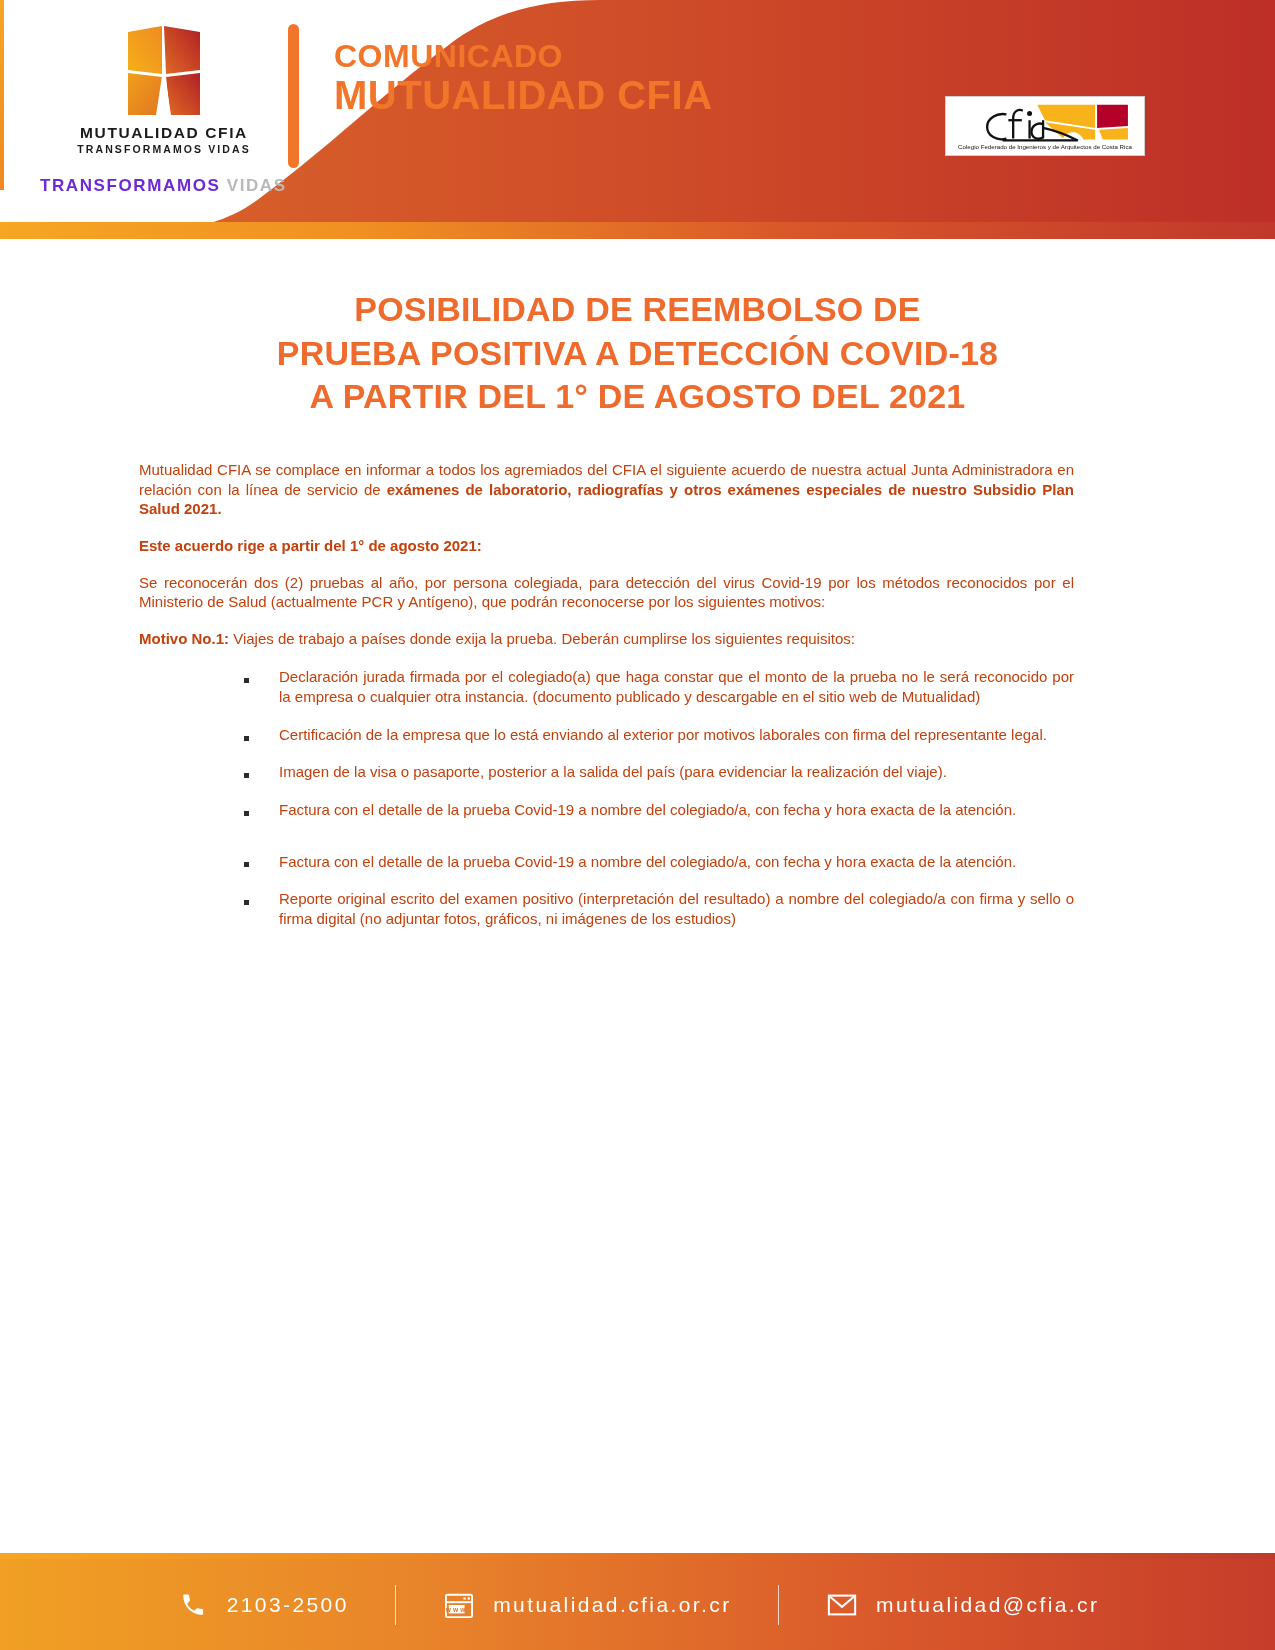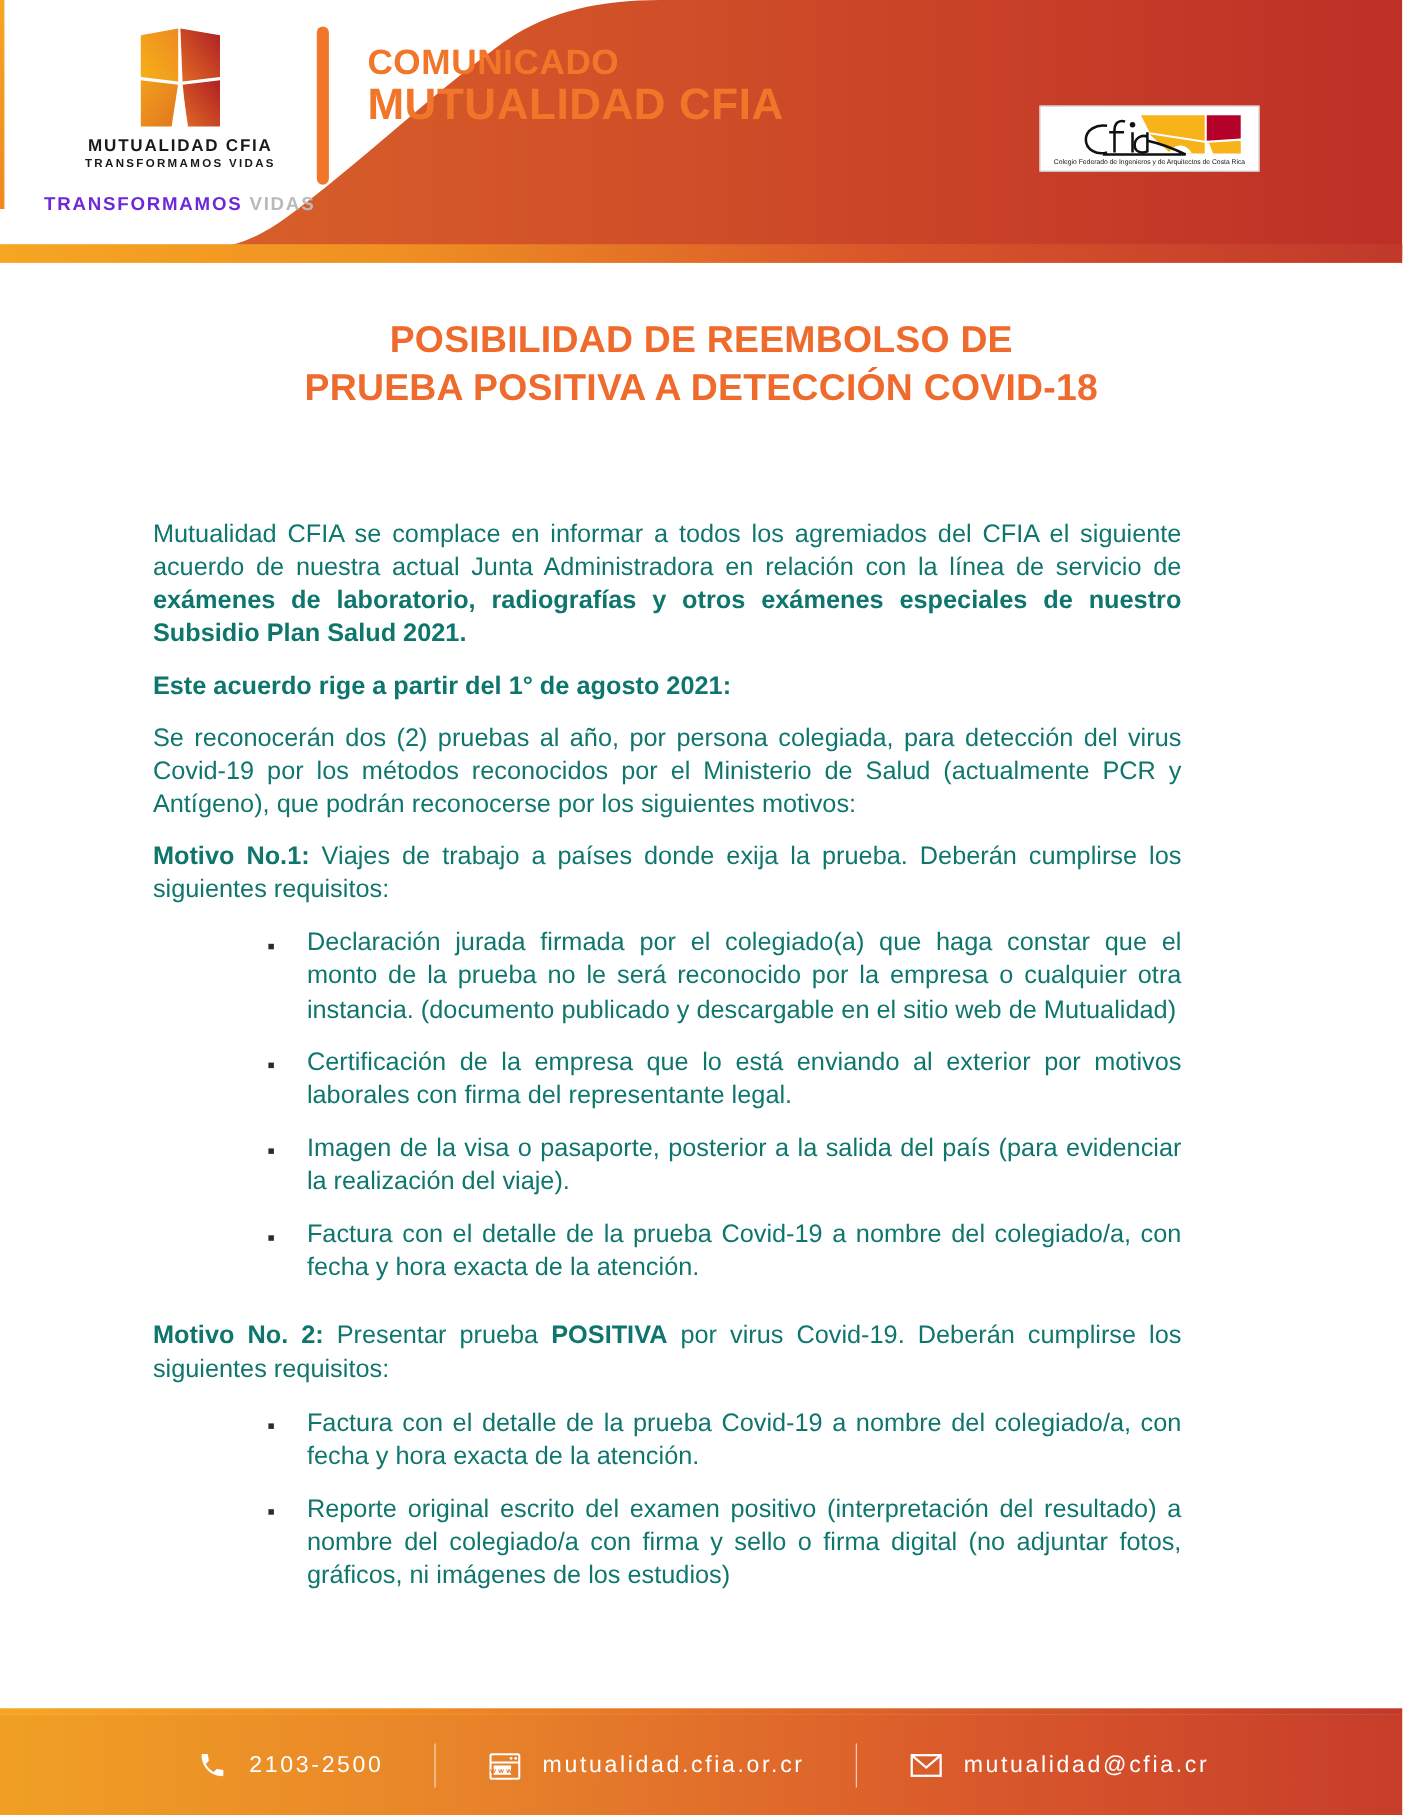--- a/index.html
+++ b/index.html
@@ -65,22 +65,22 @@
 
   
   .doc-title{
     position:absolute;left:0;top:288px;width:1275px;text-align:center;
     color:#ee6b2d;font-weight:bold;font-size:34px;line-height:1.28;
     letter-spacing:0.2px;
   }
 
   
   .body-wrap{
-    position:absolute;left:139px;top:470px;width:935px;
-    color:#0f766e;font-size:23px;line-height:1.31;
+    position:absolute;left:139px;top:460px;width:935px;
+    color:#c2410c;font-size:15px;line-height:1.31;
   }
   .para{margin:0 0 17px 0;text-align:justify;}
   .para.last-of-block{margin-bottom:19px;}
   .para b{font-weight:bold;}
   .lead-strong{font-weight:bold;}
 
   ul.bullets{
     list-style:none;margin:0 0 0 0;padding:0;
   }
   ul.bullets li{
@@ -198,20 +198,21 @@
       <text x="100" y="52" font-family="'Liberation Sans',sans-serif" font-size="6.4" fill="#111111" text-anchor="middle">Colegio Federado de Ingenieros y de Arquitectos de Costa Rica</text>
     </svg>
   </div>
 </div>
 
 <div class="header-band"></div>
 
 <div class="doc-title">
   <div>POSIBILIDAD DE REEMBOLSO DE</div>
   <div>PRUEBA POSITIVA A DETECCIÓN COVID-18</div>
+  <div>A PARTIR DEL 1° DE AGOSTO DEL 2021</div>
 </div>
 
 <div class="body-wrap">
 
   <p class="para"><span>Mutualidad CFIA se complace en informar a todos los agremiados del CFIA el siguiente acuerdo de nuestra actual Junta Administradora en relación con la línea de servicio de </span><b class="lead-strong">exámenes de laboratorio, radiografías y otros exámenes especiales de nuestro Subsidio Plan Salud 2021.</b></p>
 
   <p class="para"><b>Este acuerdo rige a partir del 1° de agosto 2021:</b></p>
 
   <p class="para">Se reconocerán dos (2) pruebas al año, por persona colegiada, para detección del virus Covid-19 por los métodos reconocidos por el Ministerio de Salud (actualmente PCR y Antígeno), que podrán reconocerse por los siguientes motivos:</p>
 
@@ -219,21 +220,20 @@
 
   <ul class="bullets">
     <li>Declaración jurada firmada por el colegiado(a) que haga constar que el monto de la prueba no le será reconocido por la empresa o cualquier otra instancia. (documento publicado y descargable en el sitio web de Mutualidad)</li>
     <li>Certificación de la empresa que lo está enviando al exterior por motivos laborales con firma del representante legal.</li>
     <li>Imagen de la visa o pasaporte, posterior a la salida del país (para evidenciar la realización del viaje).</li>
     <li>Factura con el detalle de la prueba Covid-19 a nombre del colegiado/a, con fecha y hora exacta de la atención.</li>
   </ul>
 
   <div class="block-gap"></div>
 
-  <p class="para last-of-block"><b>Motivo No. 2:</b><span> Presentar prueba </span><b>POSITIVA</b><span> por virus Covid-19. Deberán cumplirse los siguientes requisitos:</span></p>
 
   <ul class="bullets">
     <li>Factura con el detalle de la prueba Covid-19 a nombre del colegiado/a, con fecha y hora exacta de la atención.</li>
     <li>Reporte original escrito del examen positivo (interpretación del resultado) a nombre del colegiado/a con firma y sello o firma digital (no adjuntar fotos, gráficos, ni imágenes de los estudios)</li>
   </ul>
 </div>
 
 <div class="footer-rule"></div>
 
 <div class="footer">

